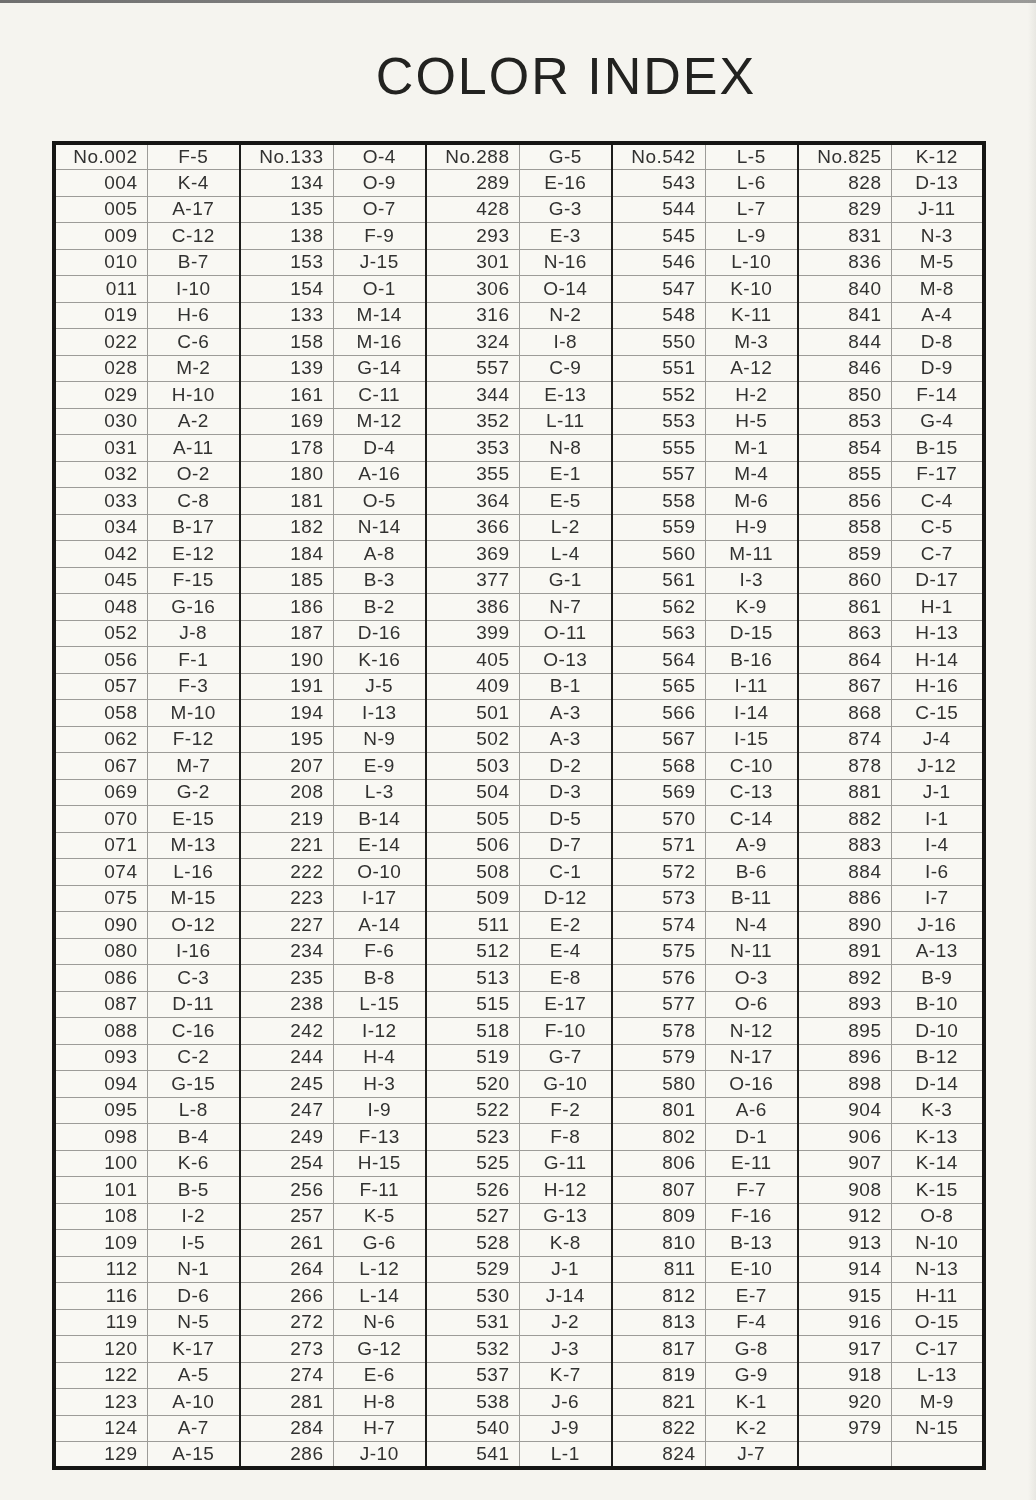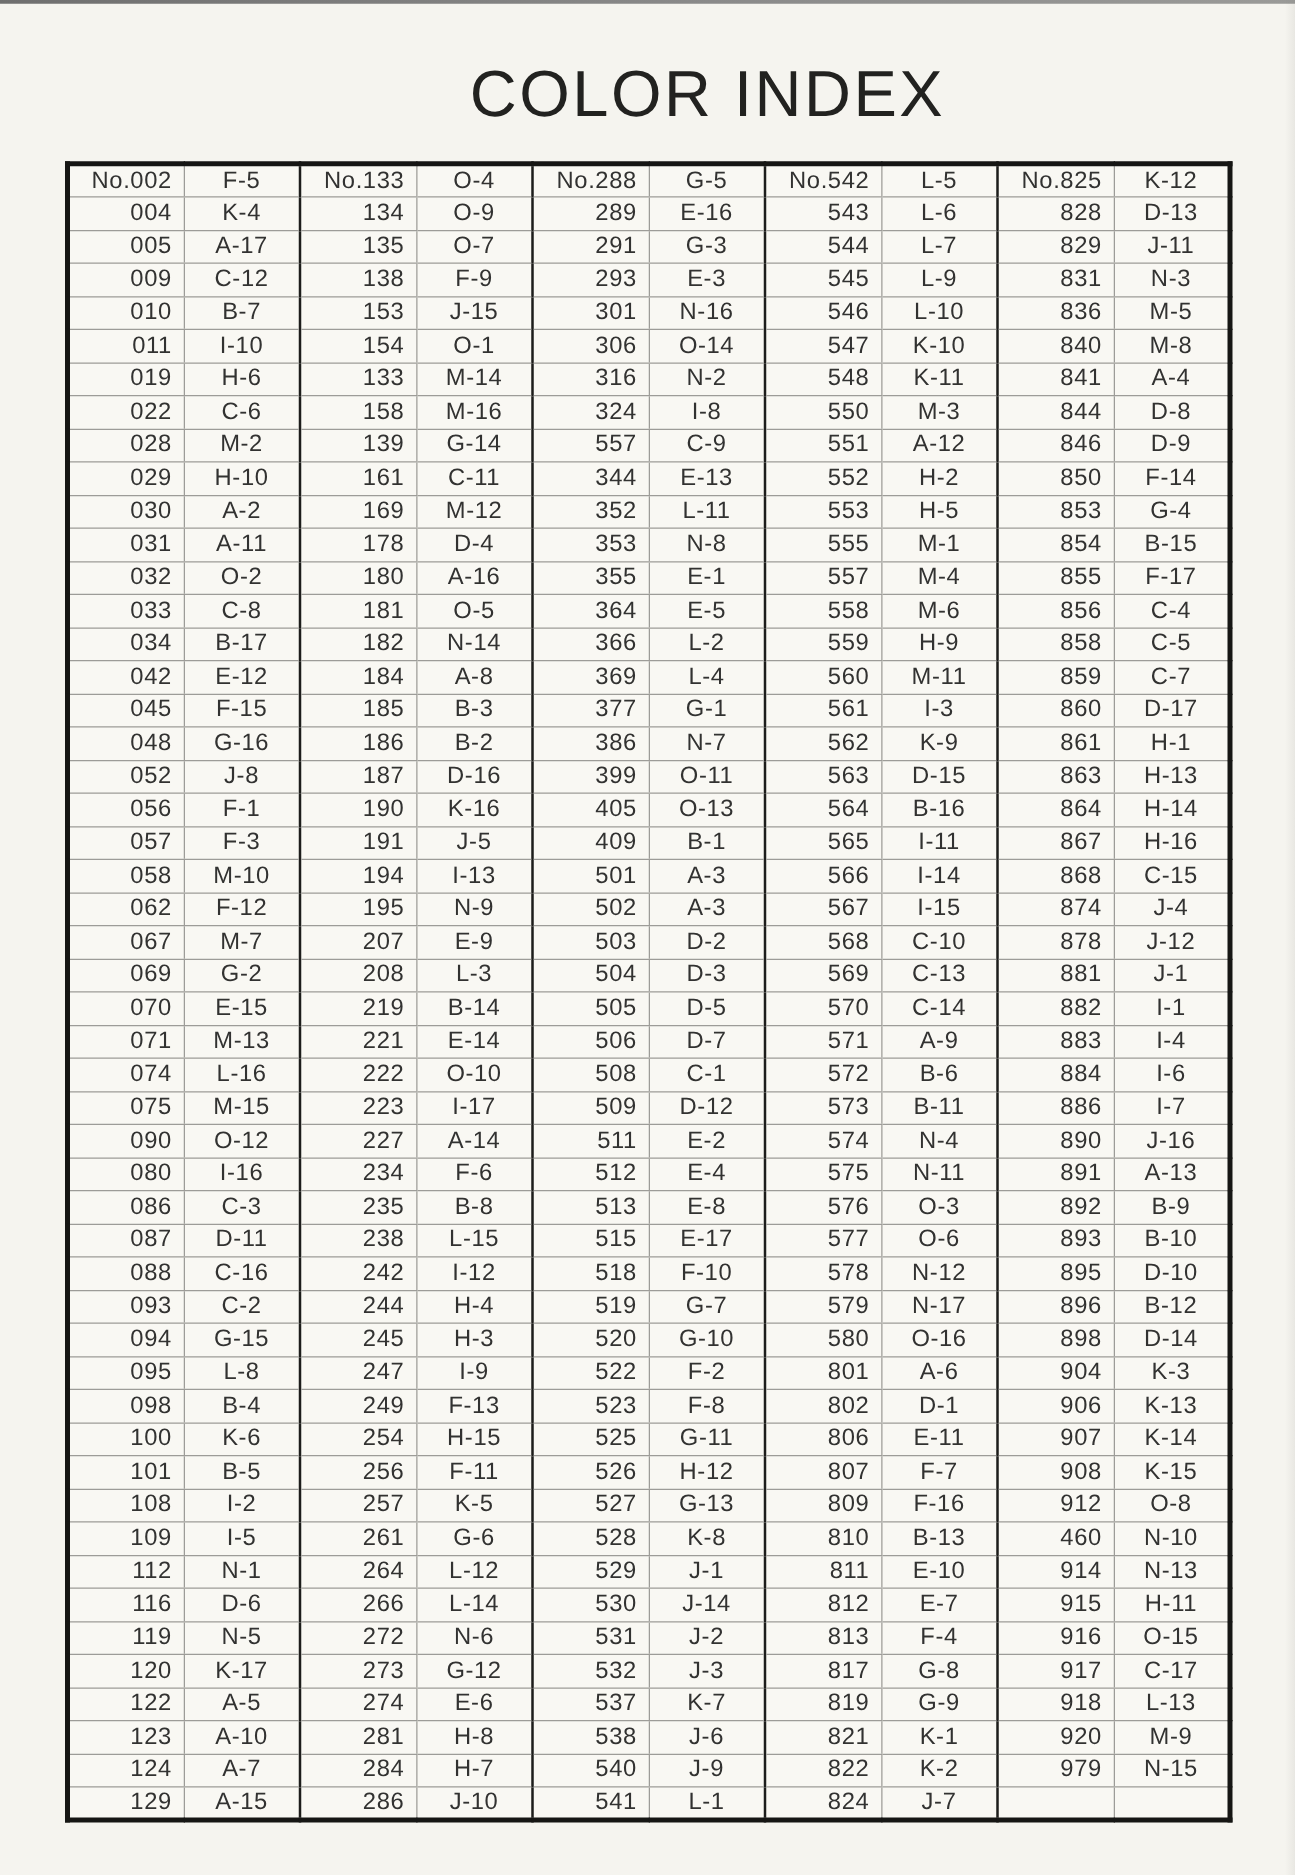--- a/index.html
+++ b/index.html
@@ -38,21 +38,21 @@
     font-size: 52px;
     font-weight: 400;
     letter-spacing: 2px;
     color: #222220;
     white-space: pre;
     margin-left: 48px;
   }
   table.color-index {
     position: absolute;
     left: 52px;
-    top: 129px;
+    top: 141px;
     width: 930px;
     border-collapse: collapse;
     table-layout: fixed;
     background: #f9f8f3;
     border: 4px solid #161614;
   }
   table.color-index col { width: 93px; }
   table.color-index tr { height: 26.5px; }
   table.color-index td {
     padding: 0;
@@ -120,21 +120,21 @@
           <td class="num">543</td>
           <td class="code">L-6</td>
           <td class="num">828</td>
           <td class="code">D-13</td>
         </tr>
         <tr>
           <td class="num">005</td>
           <td class="code">A-17</td>
           <td class="num">135</td>
           <td class="code">O-7</td>
-          <td class="num">291</td>
+          <td class="num">428</td>
           <td class="code">G-3</td>
           <td class="num">544</td>
           <td class="code">L-7</td>
           <td class="num">829</td>
           <td class="code">J-11</td>
         </tr>
         <tr>
           <td class="num">009</td>
           <td class="code">C-12</td>
           <td class="num">138</td>
@@ -592,21 +592,21 @@
         </tr>
         <tr>
           <td class="num">109</td>
           <td class="code">I-5</td>
           <td class="num">261</td>
           <td class="code">G-6</td>
           <td class="num">528</td>
           <td class="code">K-8</td>
           <td class="num">810</td>
           <td class="code">B-13</td>
-          <td class="num">460</td>
+          <td class="num">913</td>
           <td class="code">N-10</td>
         </tr>
         <tr>
           <td class="num">112</td>
           <td class="code">N-1</td>
           <td class="num">264</td>
           <td class="code">L-12</td>
           <td class="num">529</td>
           <td class="code">J-1</td>
           <td class="num">811</td>

